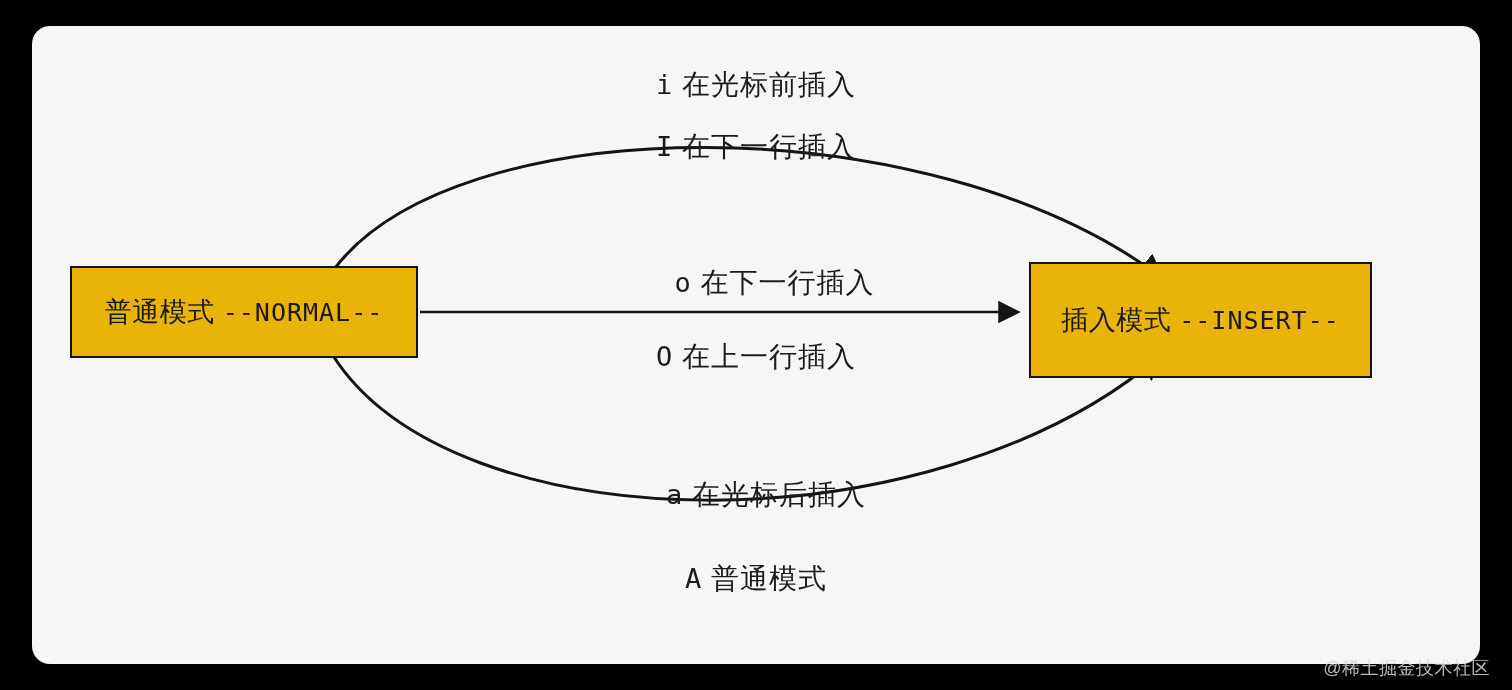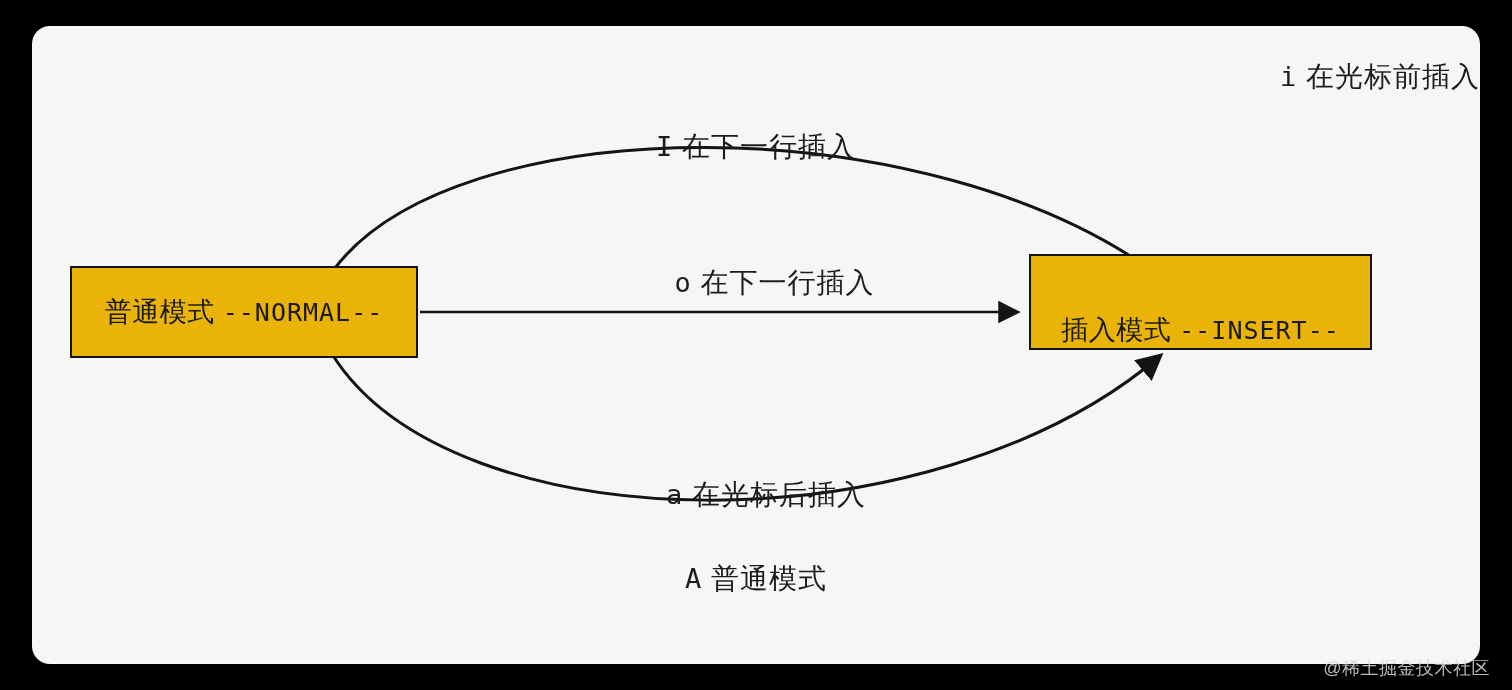--- a/index.html
+++ b/index.html
@@ -45,24 +45,23 @@
     justify-content: center;
   }
   #node-normal {
     left: 38px;
     top: 240px;
     width: 348px;
     height: 92px;
   }
   #node-insert {
     left: 997px;
-    top: 228px;
+    top: 236px;
     width: 343px;
-    height: 96px;
-    align-items: flex-end;
+    height: 116px;
   }
   .node-label {
     font-size: 27px;
     color: #1a1a1a;
     letter-spacing: 0.5px;
     white-space: nowrap;
   }
   .node-label .mode-code {
     font-family: "DejaVu Sans Mono", "Liberation Mono", monospace;
     font-size: 25px;
@@ -73,21 +72,21 @@
     font-size: 28px;
     color: #1c1c1c;
     white-space: nowrap;
     text-align: center;
     letter-spacing: 1px;
   }
   .edge-label .key {
     font-family: "DejaVu Sans Mono", "Liberation Mono", monospace;
     font-size: 27px;
   }
-  #label-i    { left: 0; right: 0; top: 32px; text-align: right; }
+  #label-i    { left: 0; right: 0; top: 40px; }
   #label-I    { left: 0; right: 0; top: 102px; }
   #label-o    { left: 0; right: 0; top: 238px; margin-left: 37px; }
   #label-O    { left: 0; right: 0; top: 312px; }
   #label-a    { left: 0; right: 0; top: 450px; margin-left: 20px; }
   #label-A    { left: 0; right: 0; top: 534px; }
   #watermark {
     position: absolute;
     right: 22px;
     bottom: 10px;
     font-size: 18px;
@@ -135,20 +134,24 @@
       <span>在光标前插入</span>
     </div>
     <div class="edge-label" id="label-I">
       <span class="key">I</span>
       <span>在下一行插入</span>
     </div>
     <div class="edge-label" id="label-o">
       <span class="key">o</span>
       <span>在下一行插入</span>
     </div>
+    <div class="edge-label" id="label-O">
+      <span class="key">O</span>
+      <span>在上一行插入</span>
+    </div>
     <div class="edge-label" id="label-a">
       <span class="key">a</span>
       <span>在光标后插入</span>
     </div>
     <div class="edge-label" id="label-A">
       <span class="key">A</span>
       <span>普通模式</span>
     </div>
 
   </div>

